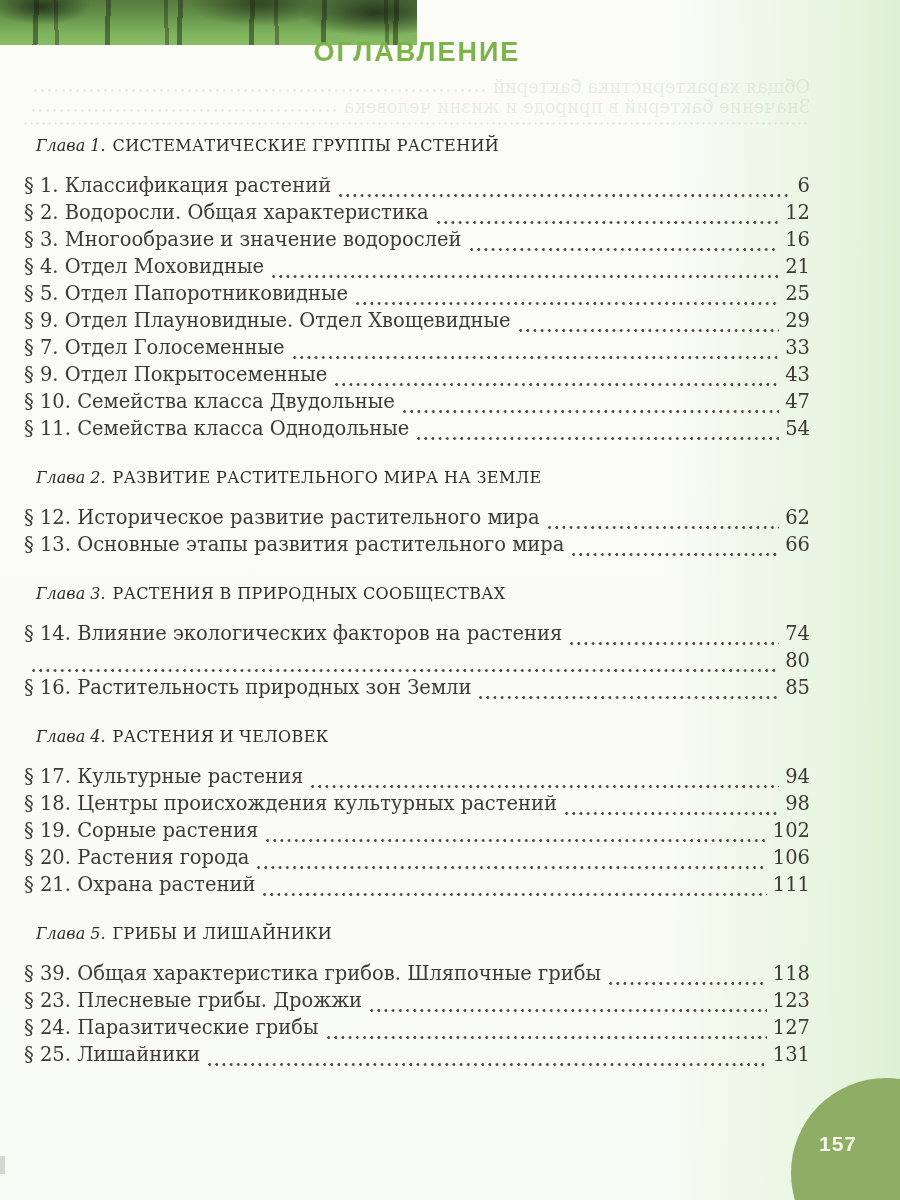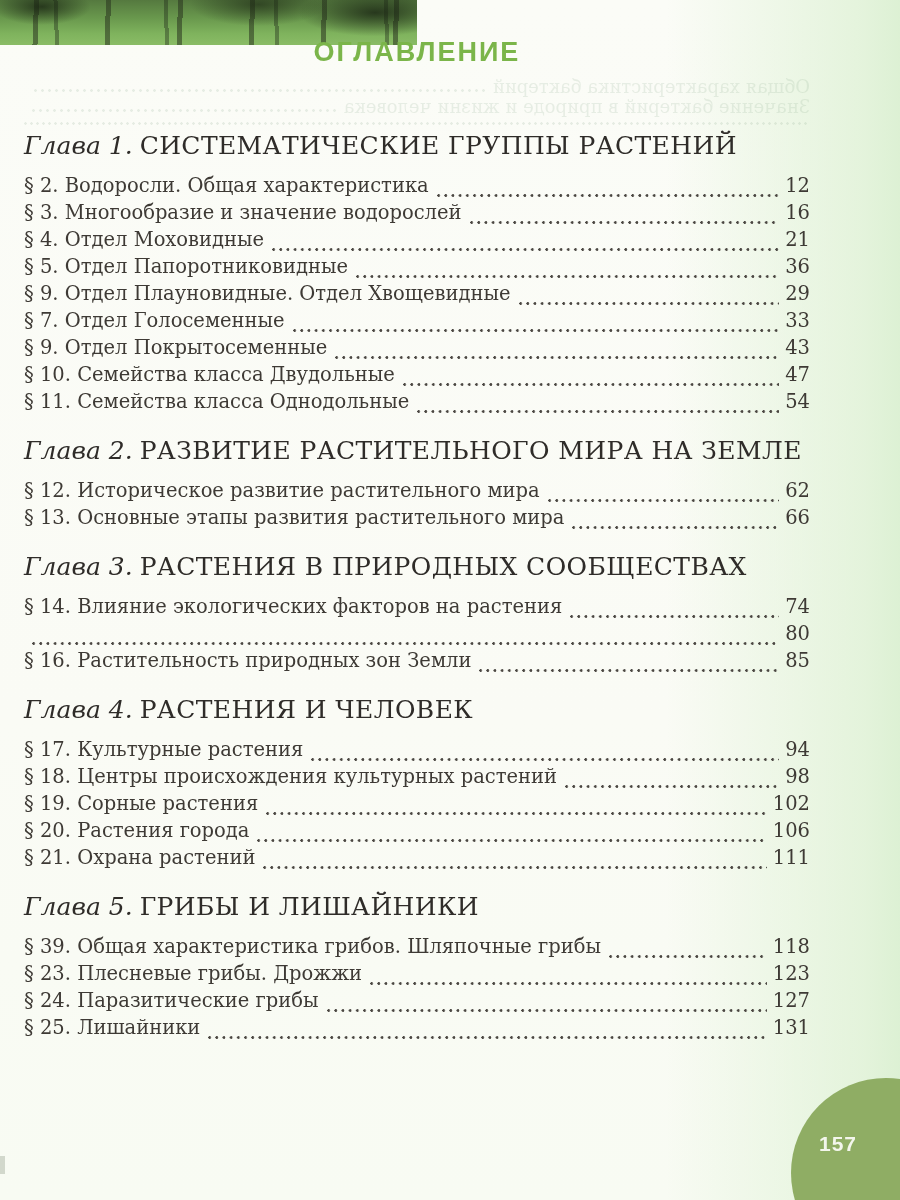--- a/index.html
+++ b/index.html
@@ -69,22 +69,22 @@
     height:3px; margin-top:6px;
     background-image:radial-gradient(circle at 1.5px 1.5px, #9db89e 1px, rgba(0,0,0,0) 1.5px);
     background-size:6px 3px;
     background-repeat:repeat-x;
     opacity:.28;
     filter:blur(.4px);
   }
 
   
   .chapter-heading {
-    margin:20px 0 14px;
-    font-size:25px;
+    margin:20px 12px 14px;
+    font-size:16px;
     line-height:28px;
     font-weight:normal;
     color:#2f2c29;
   }
   .chapter-section:first-child .chapter-heading { margin-top:4px; }
   .ch-label { font-style:italic; margin-right:7px; }
   .ch-title { letter-spacing:.4px; }
 
   .row {
     display:flex; align-items:baseline;
@@ -143,38 +143,43 @@
       <span>Значение бактерий в природе и жизни человека</span>
       <span class="gdots"></span>
     </div>
     <div class="ghost-dotrow"></div>
   </div>
 
   <div id="toc">
       <section class="chapter-section">
         <h2 class="chapter-heading"><span class="ch-label">Глава 1.</span><span class="ch-title">СИСТЕМАТИЧЕСКИЕ ГРУППЫ РАСТЕНИЙ</span></h2>
         <div class="row">
+          <span class="label">§ 1. Классификация растений</span>
+          <span class="dots"></span>
+          <span class="pagenum">6</span>
+        </div>
+        <div class="row">
           <span class="label">§ 2. Водоросли. Общая характеристика</span>
           <span class="dots"></span>
           <span class="pagenum">12</span>
         </div>
         <div class="row">
           <span class="label">§ 3. Многообразие и значение водорослей</span>
           <span class="dots"></span>
           <span class="pagenum">16</span>
         </div>
         <div class="row">
           <span class="label">§ 4. Отдел Моховидные</span>
           <span class="dots"></span>
           <span class="pagenum">21</span>
         </div>
         <div class="row">
           <span class="label">§ 5. Отдел Папоротниковидные</span>
           <span class="dots"></span>
-          <span class="pagenum">36</span>
+          <span class="pagenum">25</span>
         </div>
         <div class="row">
           <span class="label">§ 9. Отдел Плауновидные. Отдел Хвощевидные</span>
           <span class="dots"></span>
           <span class="pagenum">29</span>
         </div>
         <div class="row">
           <span class="label">§ 7. Отдел Голосеменные</span>
           <span class="dots"></span>
           <span class="pagenum">33</span>

